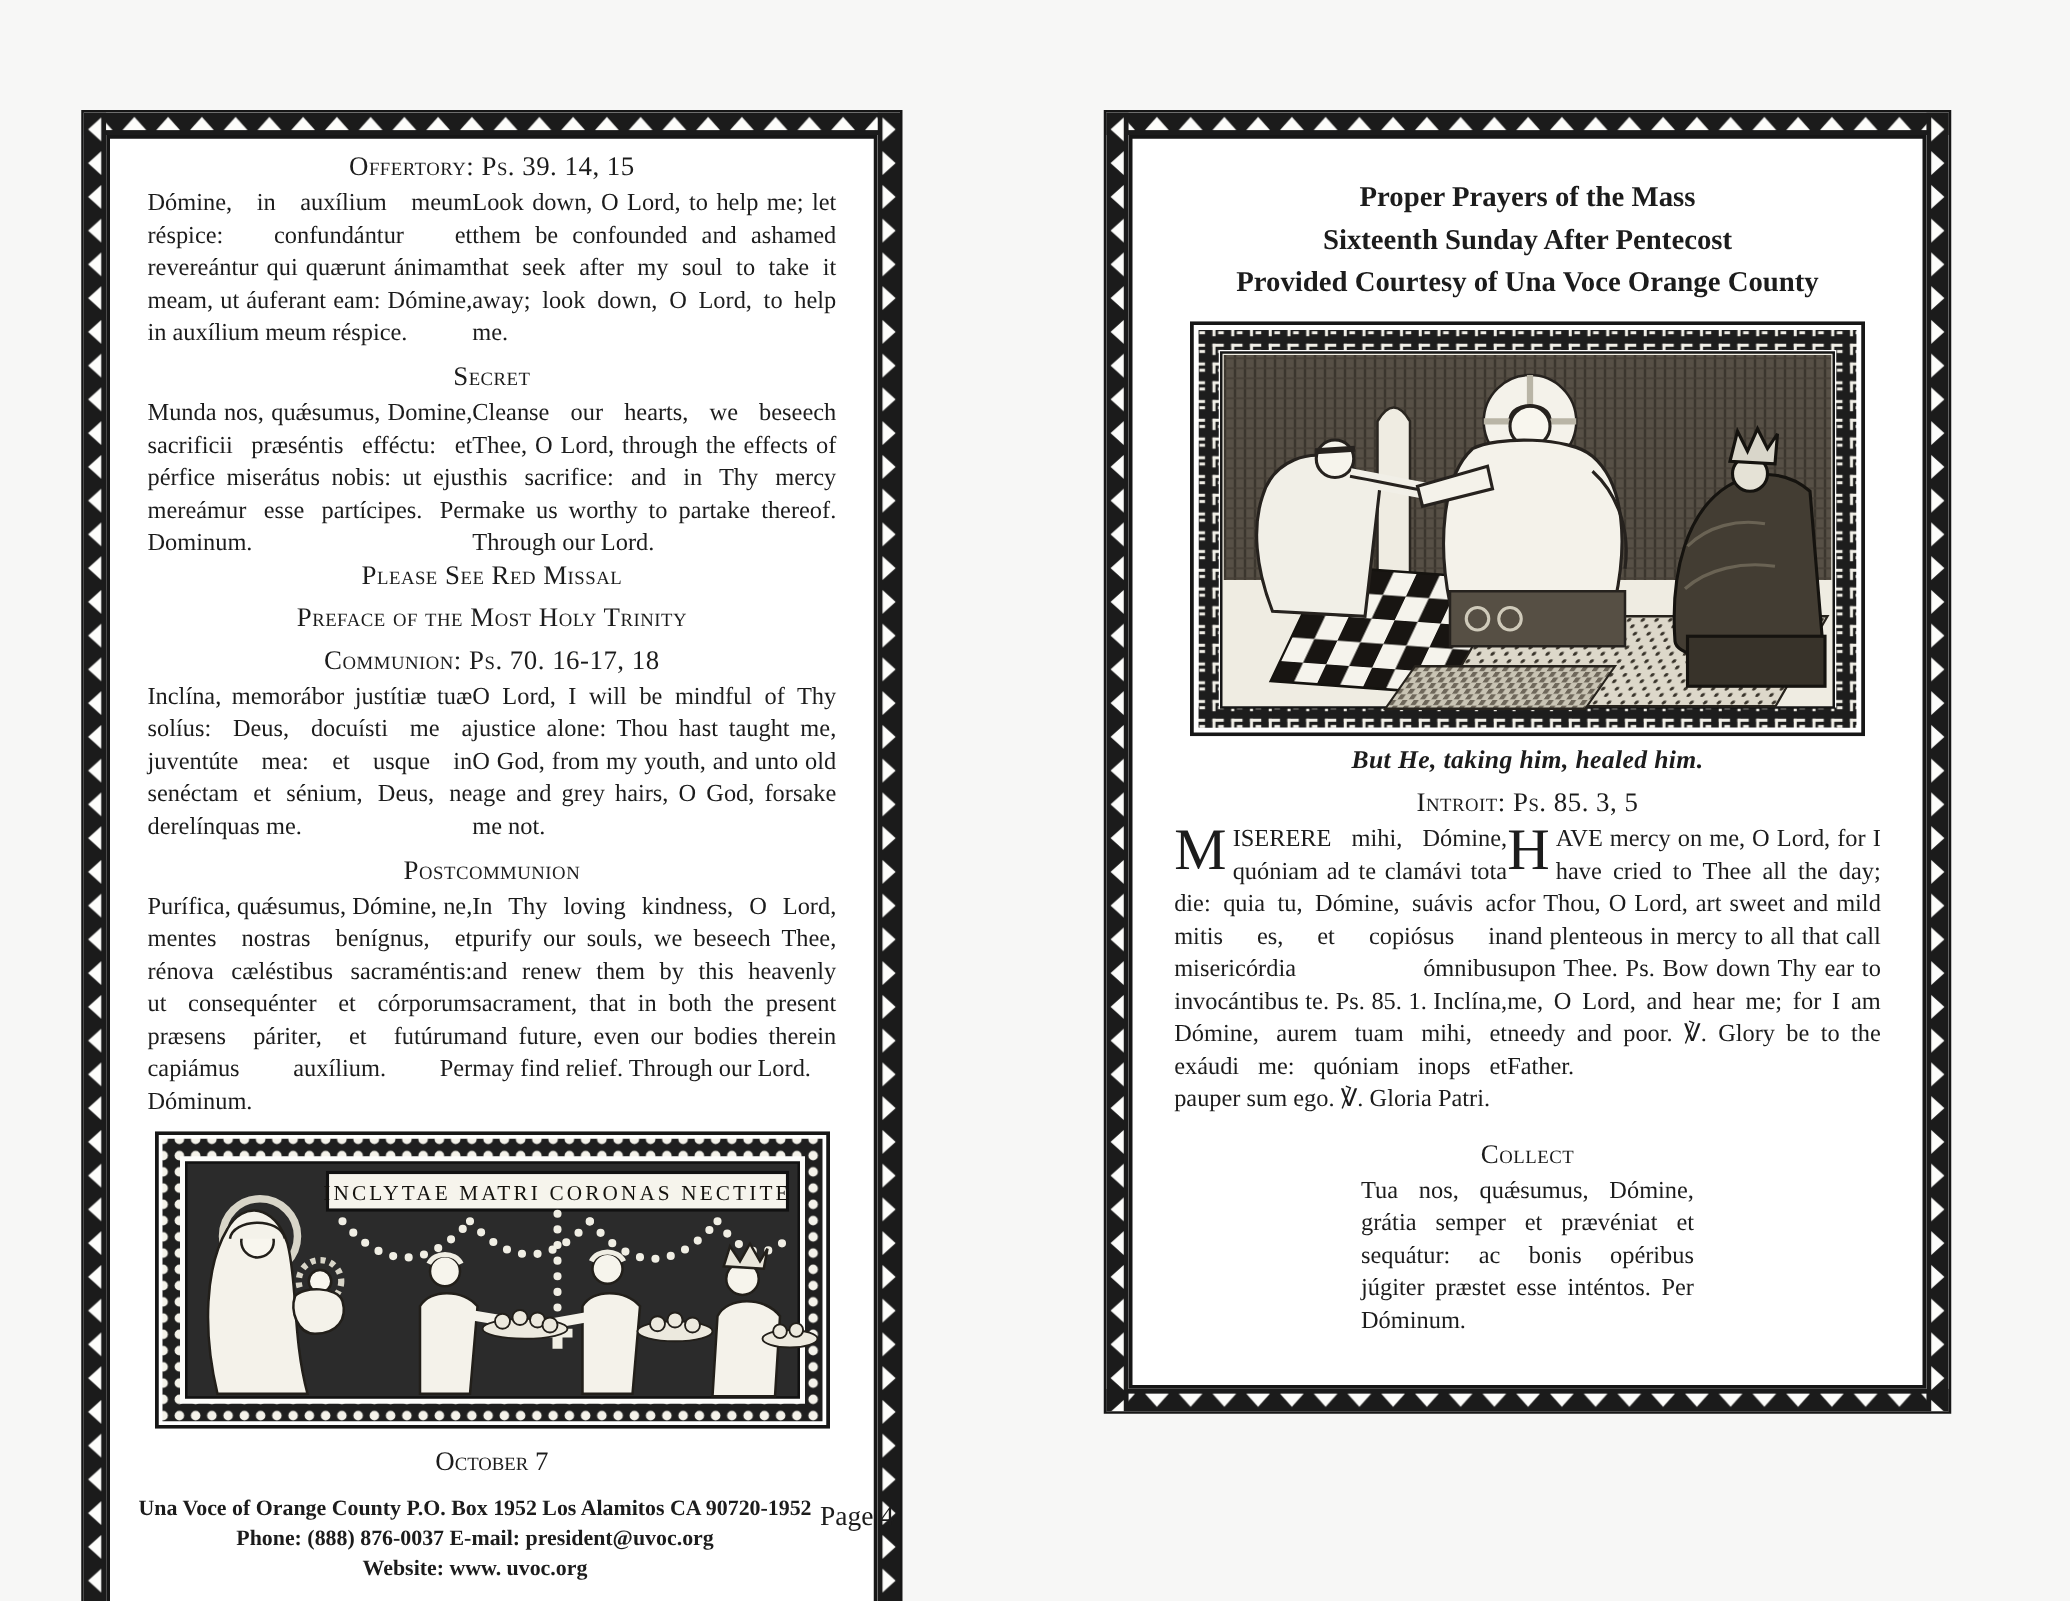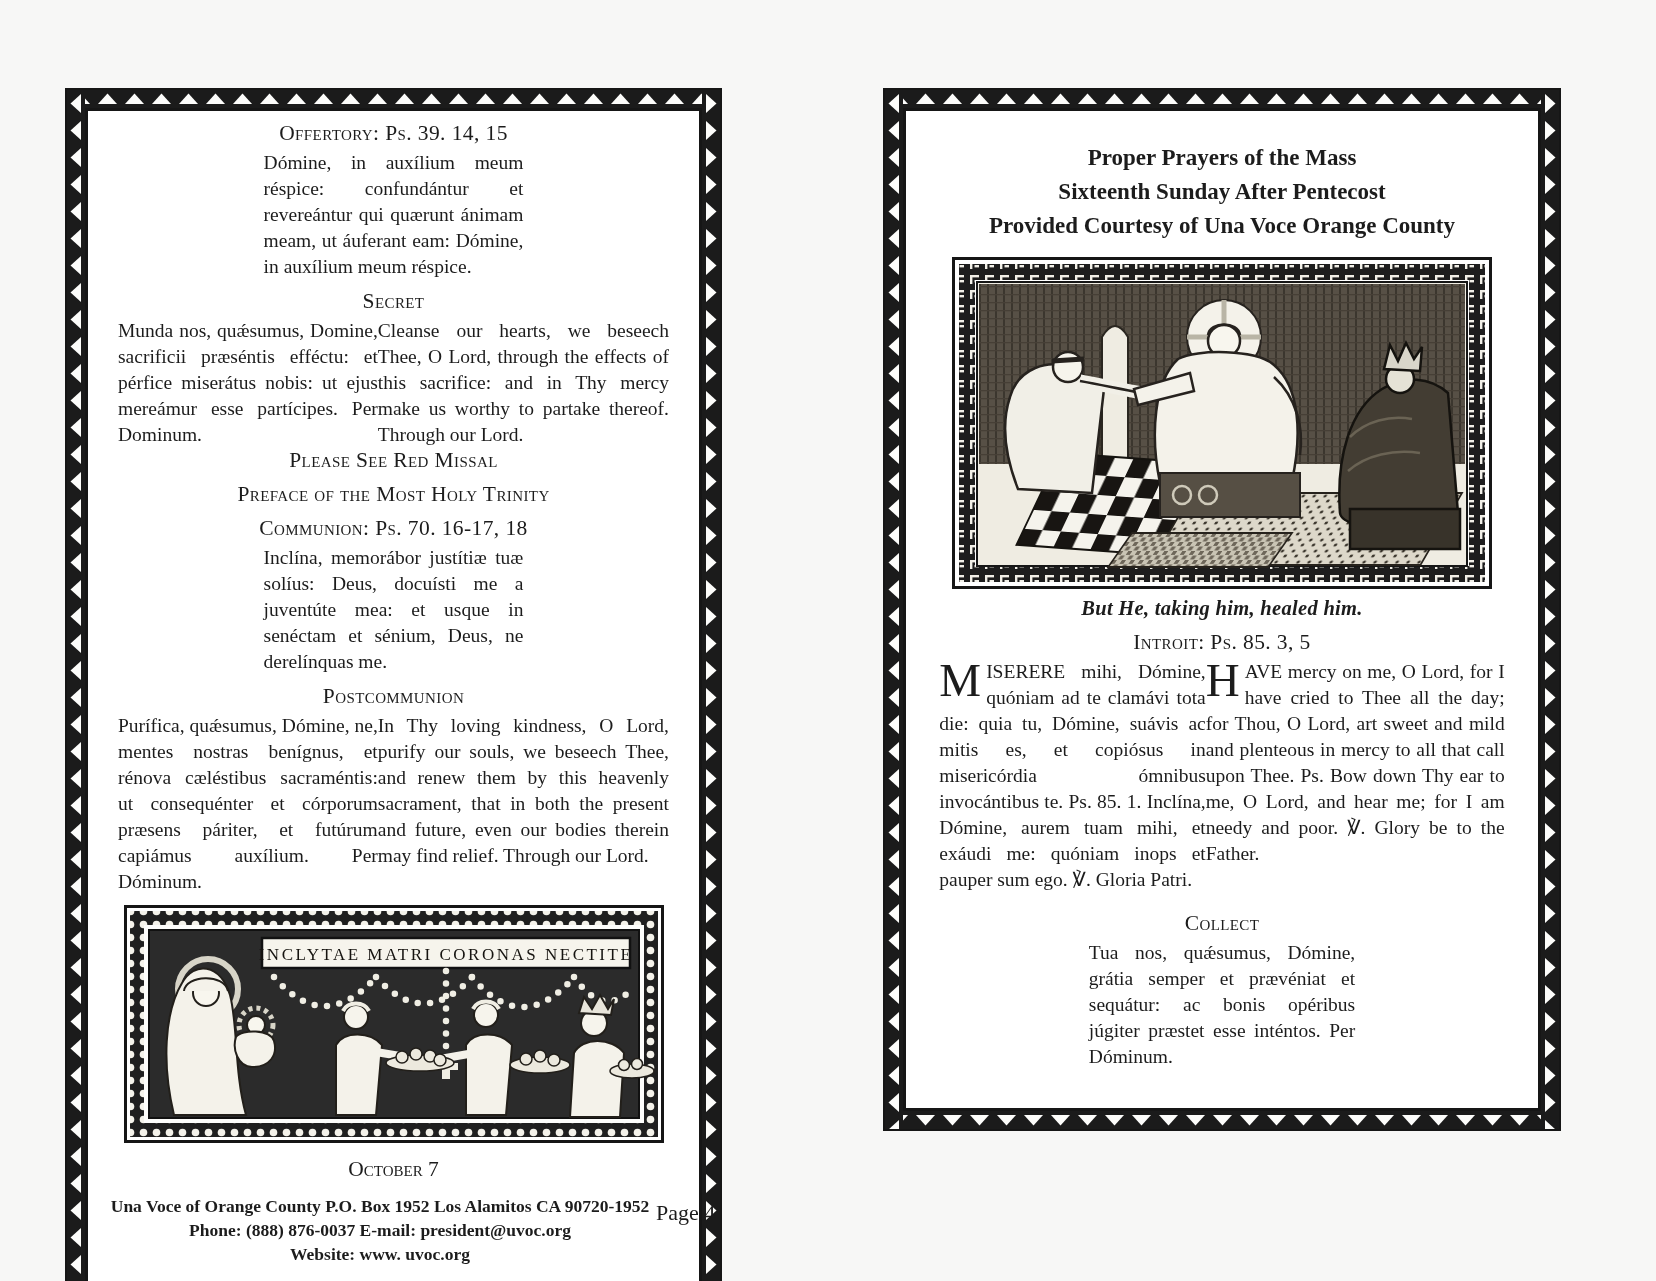--- a/index.html
+++ b/index.html
@@ -141,34 +141,36 @@
     <svg class="b-strip b-right">
         <rect width="100%" height="100%" fill="url(#triRight)"></rect>
       </svg>
     <div class="inner-frame"></div>
 
     <div class="page-content">
 
       <h3 class="sc-head first">Offertory: Ps. 39. 14, 15</h3>
       <div class="cols">
         <p class="col-latin">Dómine, in auxílium meum réspice: confundántur et revereántur qui quærunt ánimam meam, ut áuferant eam: Dómine, in auxílium meum réspice.</p>
+        <p class="col-english">Look down, O Lord, to help me; let them be confounded and ashamed that seek after my soul to take it away; look down, O Lord, to help me.</p>
       </div>
 
       <h3 class="sc-head">Secret</h3>
       <div class="cols">
         <p class="col-latin">Munda nos, quǽsumus, Domine, sacrificii præséntis efféctu: et pérfice miserátus nobis: ut ejus mereámur esse partícipes.  Per Dominum.</p>
         <p class="col-english">Cleanse our hearts, we beseech Thee, O Lord, through the effects of this sacrifice: and in Thy mercy make us worthy to partake thereof.  Through our Lord.</p>
       </div>
 
       <h3 class="sc-head" style="margin-top:0;">Please See Red Missal</h3>
       <h3 class="sc-head" style="margin-bottom:0;">Preface of the Most Holy Trinity</h3>
 
       <h3 class="sc-head">Communion: Ps. 70. 16-17, 18</h3>
       <div class="cols">
         <p class="col-latin">Inclína, memorábor justítiæ tuæ solíus: Deus, docuísti me a juventúte mea: et usque in senéctam et sénium, Deus, ne derelínquas me.</p>
+        <p class="col-english">O Lord, I will be mindful of Thy justice alone: Thou hast taught me, O God, from my youth, and unto old age and grey hairs, O God, forsake me not.</p>
       </div>
 
       <h3 class="sc-head">Postcommunion</h3>
       <div class="cols">
         <p class="col-latin">Purífica, quǽsumus, Dómine, ne, mentes nostras benígnus, et rénova cæléstibus sacraméntis: ut consequénter et córporum præsens páriter, et futúrum capiámus auxílium. Per Dóminum.</p>
         <p class="col-english">In Thy loving kindness, O Lord, purify our souls, we beseech Thee, and renew them by this heavenly sacrament, that in both the present and future, even our bodies therein may find relief. Through our Lord.</p>
       </div>
 
       <svg class="illus" width="540" height="238" viewBox="0 0 540 238">
         <rect x="1.5" y="1.5" width="537" height="235" fill="#ffffff" stroke="#161616" stroke-width="3"></rect>

